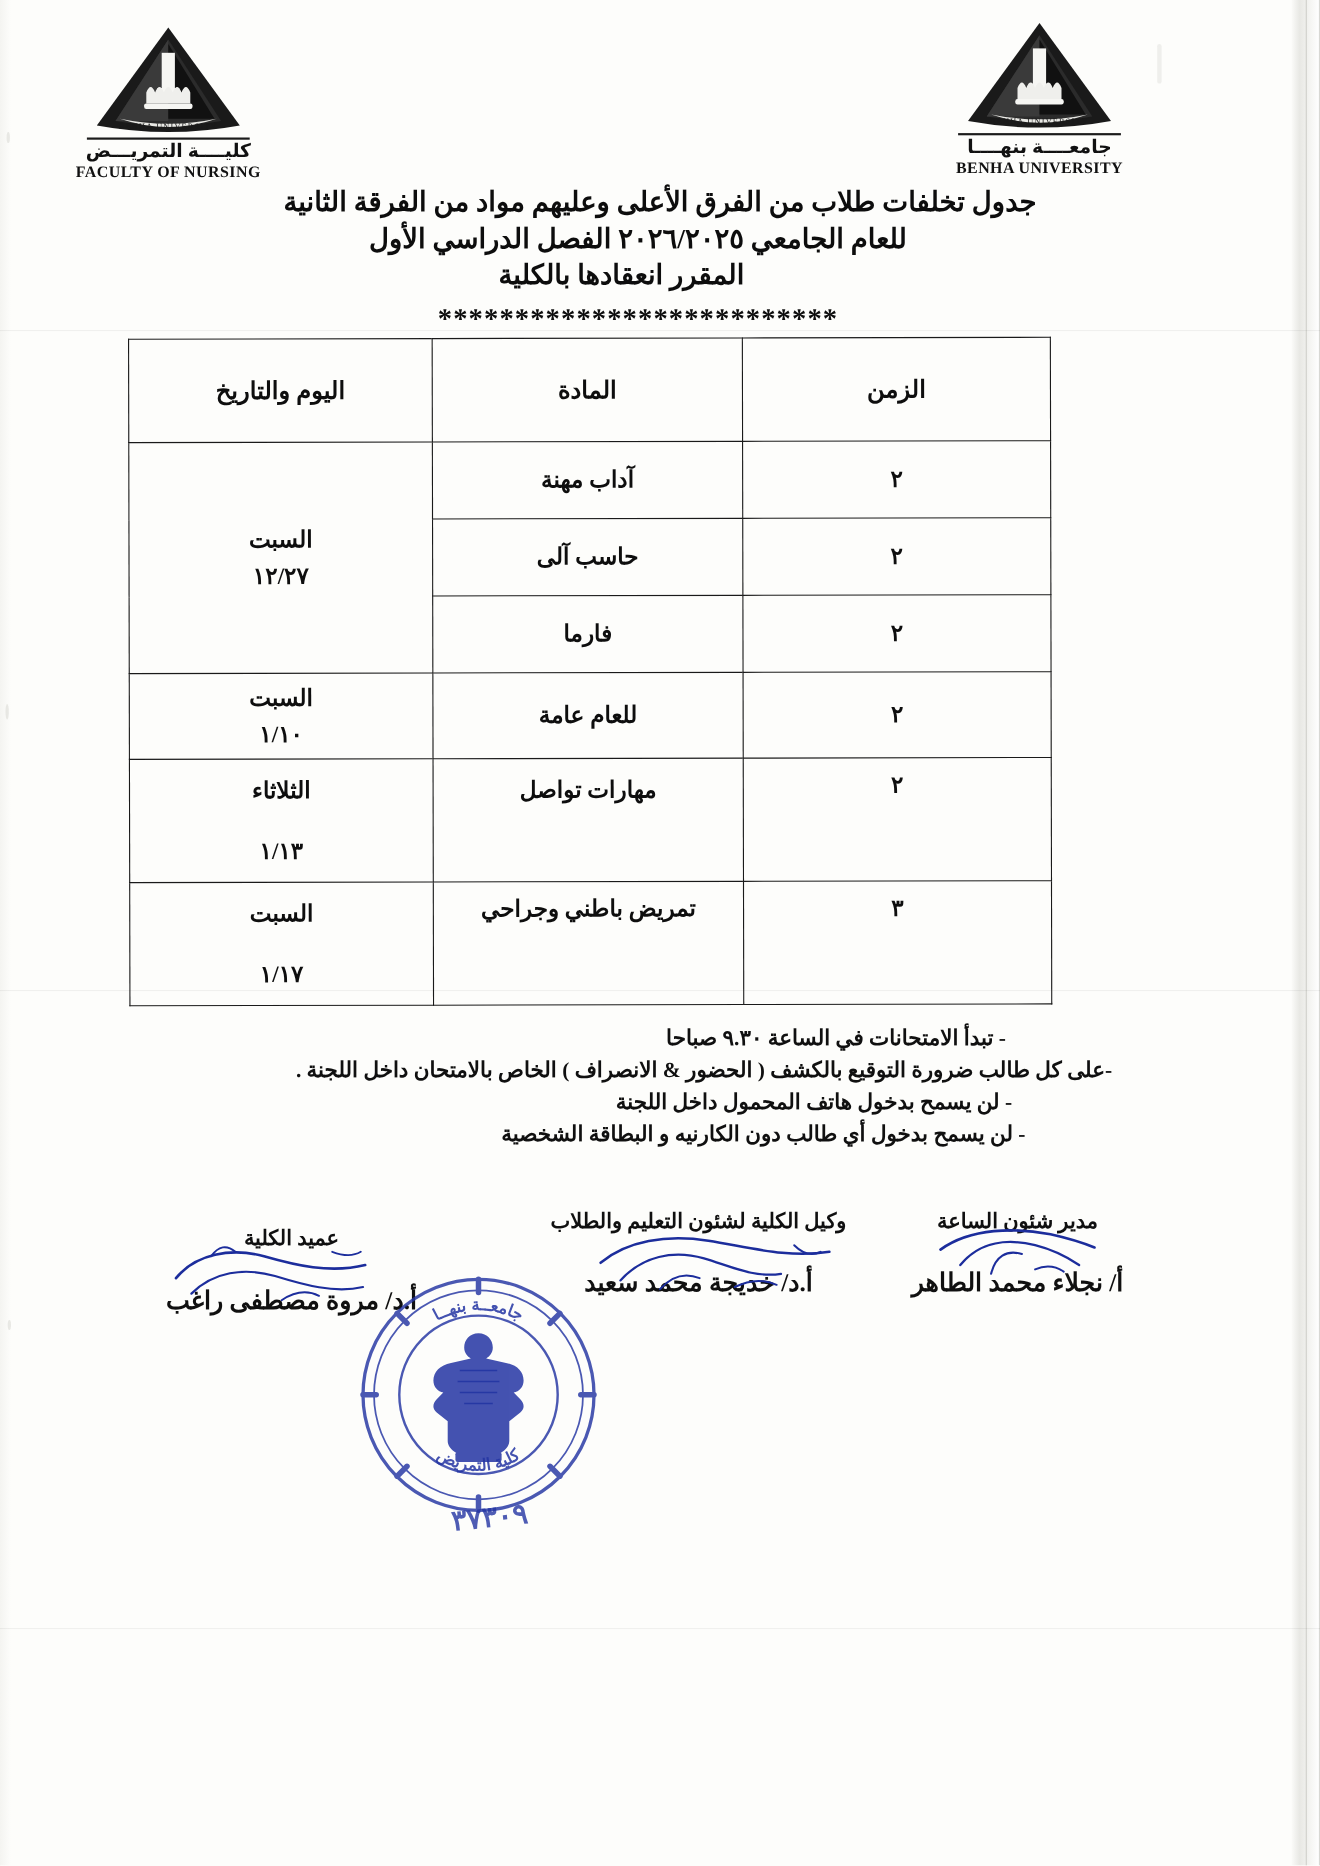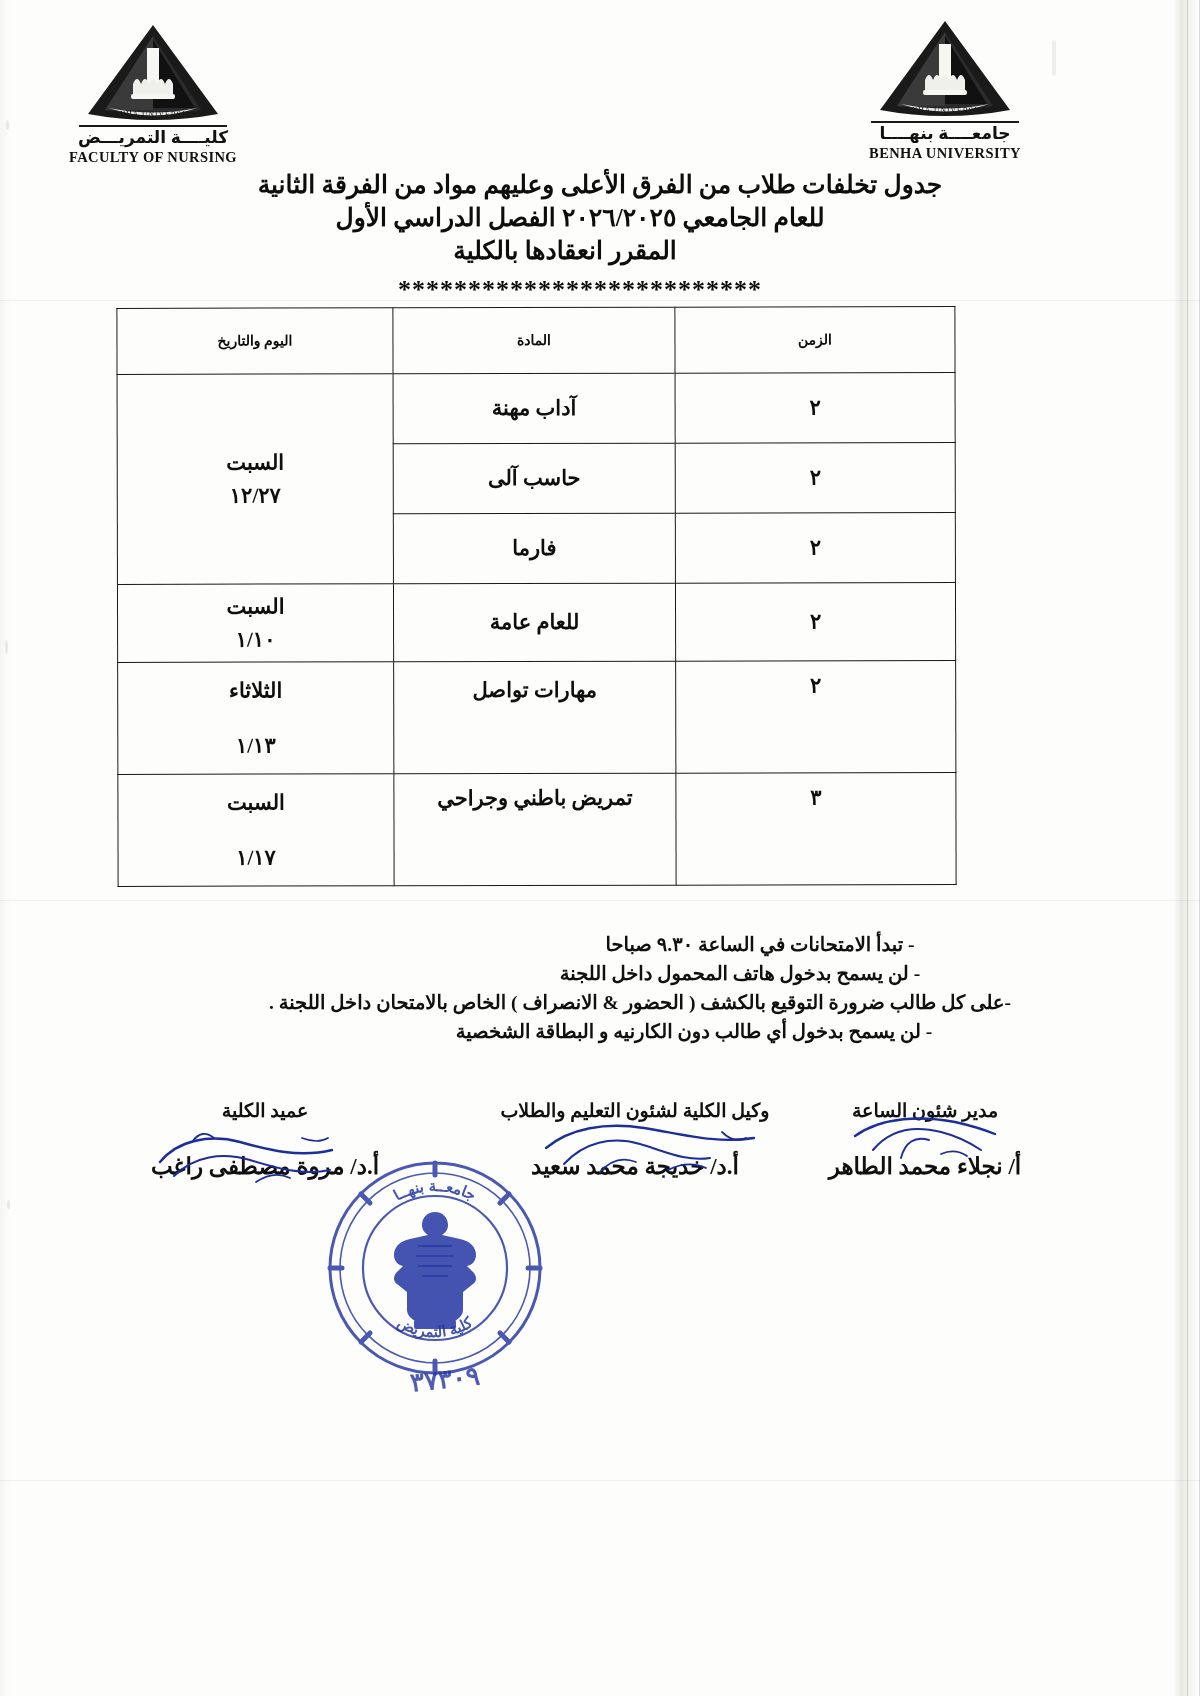--- a/index.html
+++ b/index.html
@@ -102,21 +102,21 @@
     font-family: "Liberation Serif", "DejaVu Serif", serif;
     font-weight: bold;
     font-size: 21px;
     color: #0e0e0e;
     padding: 6px 4px;
   }
   .col-time   { width: 280px; }
   .col-subj   { width: 282px; }
   .col-date   { width: 276px; }
 
-  tr.head-row td { height: 66px; font-size: 14px; }
+  tr.head-row td { height: 94px; font-size: 22px; }
   tr.body-row td { height: 70px; }
   tr.body-row.tall td { height: 112px; }
   tr.body-row.tall2 td { height: 112px; }
 
   .date-cell { line-height: 1.55; margin-top: 25px; }
   .date-cell .d1 { display: block; }
   .date-cell .d2 { display: block; }
 
   
   .notes {
@@ -144,21 +144,21 @@
     text-align: center;
     font-family: "Liberation Serif", "DejaVu Serif", serif;
     font-weight: bold;
     color: #101010;
   }
   .sig .role { font-size: 19px; line-height: 26px; white-space: nowrap; }
   .sig .name { font-size: 23px; line-height: 26px; white-space: nowrap; margin-top: 30px; }
 
   .sig-students { right: 150px;  top: 0;  width: 250px; }
   .sig-vice     { right: 400px;  top: 0;  width: 330px; }
-  .sig-dean     { right: 810px;  top: 0;  width: 250px; }
+  .sig-dean     { right: 810px;  top: 16px;  width: 250px; }
 
   
   .hand {
     position: absolute;
     color: #1c2d9c;
     font-family: "DejaVu Serif", serif;
     pointer-events: none;
   }
   .hand svg { display: block; overflow: visible; }
 
@@ -292,22 +292,22 @@
           <span class="d1">السبت</span>
           <span class="d2" style="margin-top:22px">١/١٧</span>
         </td>
       </tr>
     </tbody>
   </table>
 </div>
 
 <div class="notes">
   <div class="note n1">- تبدأ الامتحانات في الساعة ٩.٣٠ صباحا</div>
+  <div class="note n2">-على كل طالب ضرورة التوقيع بالكشف ( الحضور &amp; الانصراف ) الخاص بالامتحان داخل اللجنة .</div>
   <div class="note n3">- لن يسمح بدخول هاتف المحمول داخل اللجنة</div>
-  <div class="note n2">-على كل طالب ضرورة التوقيع بالكشف ( الحضور &amp; الانصراف ) الخاص بالامتحان داخل اللجنة .</div>
   <div class="note n4">- لن يسمح بدخول أي طالب دون الكارنيه و البطاقة الشخصية</div>
 </div>
 
 <div class="sig-area">
 
   <div class="sig sig-students">
     <div class="role">مدير شئون الساعة</div>
     <div class="name">أ/ نجلاء محمد الطاهر</div>
   </div>
 

